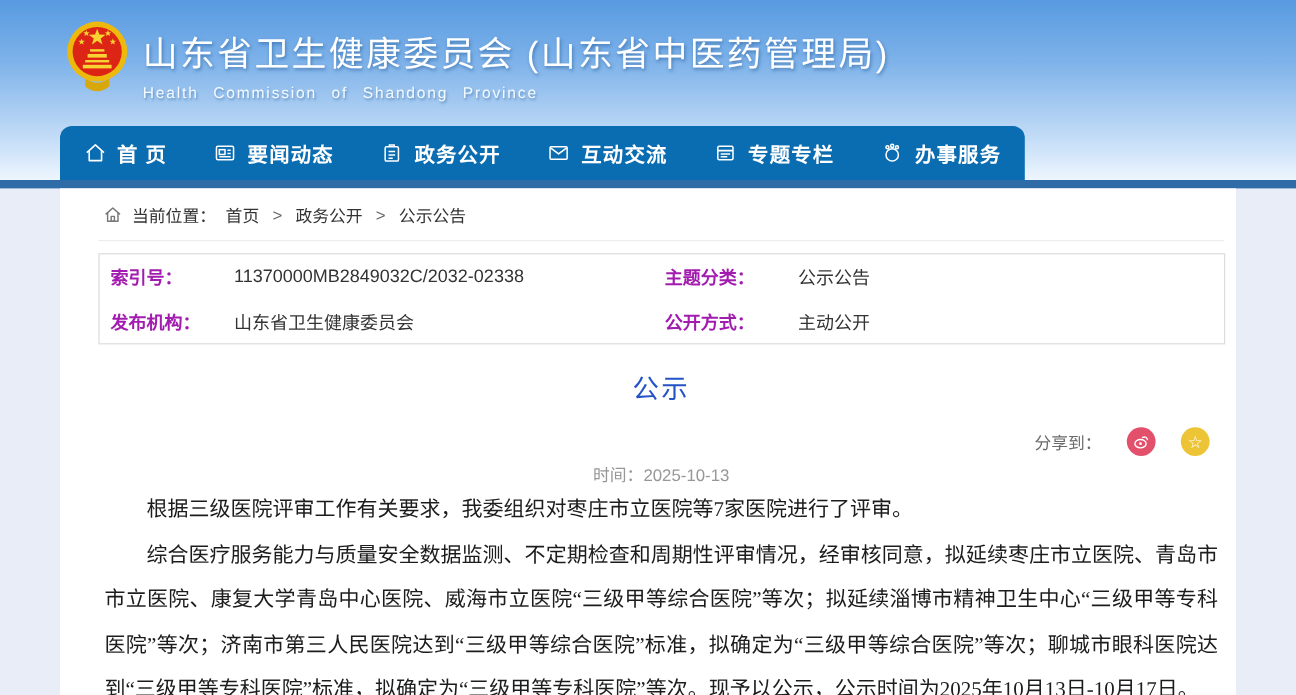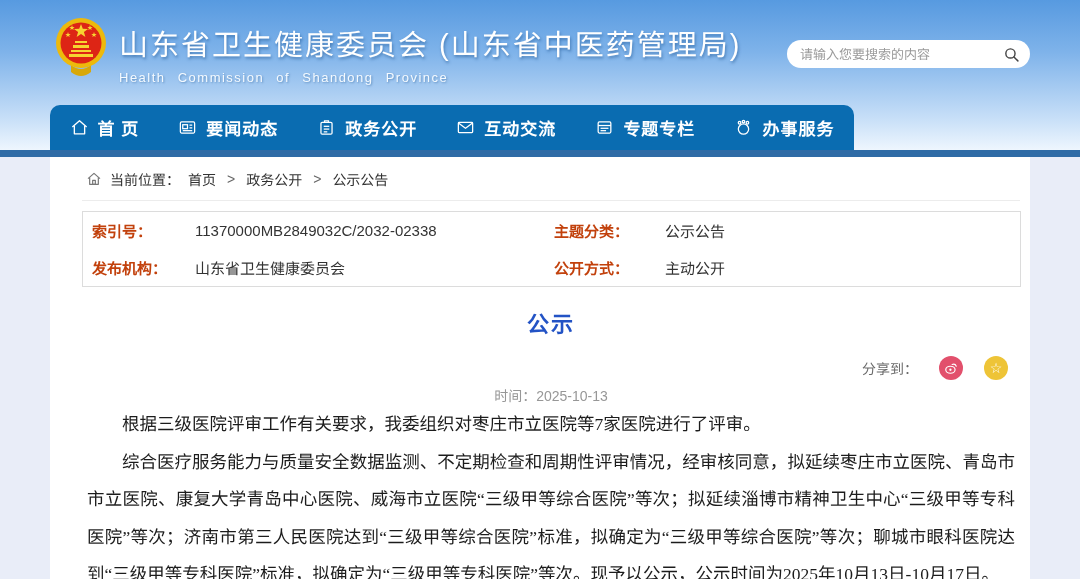--- a/index.html
+++ b/index.html
@@ -75,26 +75,26 @@
   .breadcrumb .sep { color: #666; margin: 0 3px; }
   .meta-table {
     margin: 10px 9px 0 10px;
     border: 1px solid #dcdcdc;
     display: grid;
     grid-template-columns: 112px 350px 120px 1fr;
     grid-auto-rows: 37px;
     align-items: center;
     font-size: 15px;
   }
-  .meta-label { font-weight: bold; color: #c2410c; padding-left: 9px; }
+  .meta-label { font-weight: bold; color: #a21caf; padding-left: 9px; }
   .meta-value { color: #333; }
   
   .article-title {
     margin-top: 19px; text-align: center;
-    color: #2353c5; font-size: 22px; font-weight: bold; letter-spacing: 2px;
+    color: #2353c5; font-size: 22px; font-weight: normal; letter-spacing: 2px;
   }
   .article-meta { position: relative; margin-top: 16px; height: 28px; }
   .article-time {
     position: absolute; left: 0; right: 0; text-align: center;
     color: #979797; font-size: 14px; line-height: 28px; margin-top: 28px;
   }
   .share { position: absolute; right: 22px; top: 0; display: flex; align-items: center; gap: 21px; height: 28px; }
   .share-label { color: #6b6b6b; font-size: 14px; }
   .share-icon { width: 24px; height: 24px; border-radius: 50%; display: flex; align-items: center; justify-content: center; cursor: pointer; }
   .share-weibo { background: #e2506c; }
@@ -123,29 +123,20 @@
       <rect x="20" y="26" width="12" height="2" fill="#f7d431"></rect>
       <rect x="18" y="30" width="16" height="3" fill="#f7d431"></rect>
       <rect x="16" y="35" width="20" height="2" fill="#f7d431"></rect>
       <rect x="14" y="39" width="24" height="3" fill="#f7d431"></rect>
     </svg>
     <div class="brand-text">
       <div class="brand-title">山东省卫生健康委员会 (山东省中医药管理局)</div>
       <div class="brand-sub">Health Commission of Shandong Province</div>
     </div>
   </div>
-  <div class="search-box">
-    <input type="text" placeholder="请输入您要搜索的内容" style="">
-    <button class="search-btn">
-      <svg width="17" height="17" viewBox="0 0 24 24">
-        <circle cx="10.5" cy="10.5" r="6.5" fill="none" stroke="#444" stroke-width="2"></circle>
-        <line x1="15.5" y1="15.5" x2="21" y2="21" stroke="#444" stroke-width="2" stroke-linecap="round"></line>
-      </svg>
-    </button>
-  </div>
 
   <div class="nav">
     <div class="nav-item">
       <span class="nav-icon">
         <svg width="19" height="19" viewBox="0 0 24 24" fill="none" stroke="#fff" stroke-width="1.7" stroke-linejoin="round">
           <path d="M3 11.5 L12 3.5 L21 11.5"></path>
             <path d="M5.5 9.8 V20 H18.5 V9.8"></path>
         </svg>
       </span>
       <span class="nav-label">首 页</span>

